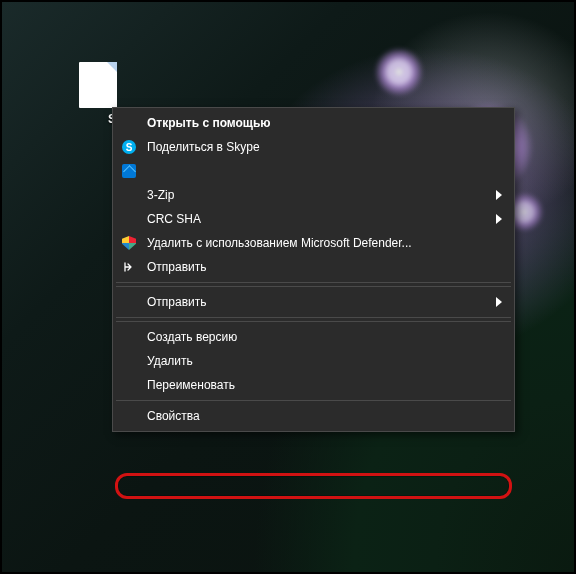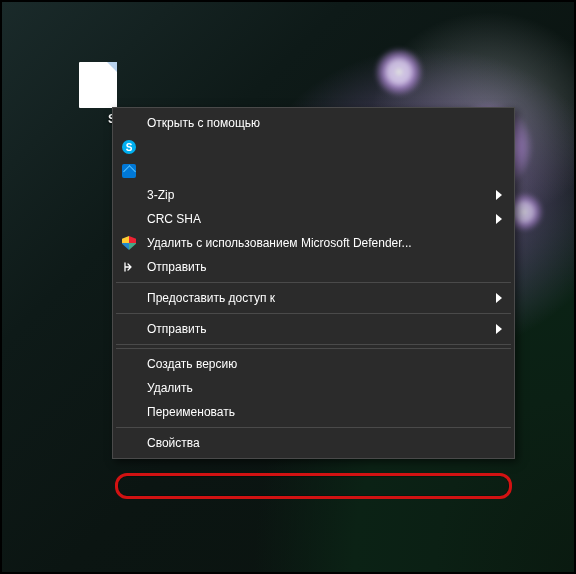--- a/index.html
+++ b/index.html
@@ -86,21 +86,21 @@
   .mi .icon {
     position: absolute; left: 6px; top: 50%; transform: translateY(-50%);
     width: 16px; height: 16px;
     display: flex; align-items: center; justify-content: center;
   }
   .mi .arrow {
     position: absolute; right: 10px; top: 50%; transform: translateY(-50%);
     width: 6px; height: 10px;
   }
   .mi .arrow svg { display:block; }
-  .mi.bold { font-weight: 400; }
+  .mi.bold { font-weight: 700; }
   .sep {
     height: 1px; background: #4a4a4a;
     margin: 3px 1px;
   }
 
   
   .ring {
     position: absolute;
     left: 2px; right: 2px;
     border: 3px solid #d11212;
@@ -139,20 +139,21 @@
   <div class="ctx">
 
     <div class="mi bold">
       <span>Открыть с помощью</span>
     </div>
 
     <div class="mi">
       <span class="icon">
           <span class="ic-skype"></span>
         </span>
+      <span>Поделиться в Skype</span>
     </div>
 
     <div class="mi">
       <span class="icon">
           <span class="ic-code"></span>
         </span>
     </div>
 
     <div class="mi">
       <span>3-Zip</span>
@@ -185,28 +186,20 @@
             <svg width="14" height="14" viewBox="0 0 14 14">
               <path d="M3 7 H9 M6 4 L9 7 L6 10 M3 3 V11" stroke="#fff" stroke-width="1.3" fill="none" stroke-linecap="round" stroke-linejoin="round"></path>
             </svg>
           </span>
       </span>
       <span>Отправить</span>
     </div>
 
     <div class="sep"></div>
 
-    <div class="mi">
-      <span>Предоставить доступ к</span>
-      <span class="arrow">
-        <svg width="6" height="10" viewBox="0 0 6 10">
-            <path d="M0 0 L6 5 L0 10 Z" fill="#fff"></path>
-          </svg>
-      </span>
-    </div>
 
 
     <div class="sep"></div>
 
     <div class="mi">
       <span>Отправить</span>
       <span class="arrow">
         <svg width="6" height="10" viewBox="0 0 6 10">
             <path d="M0 0 L6 5 L0 10 Z" fill="#fff"></path>
           </svg>

